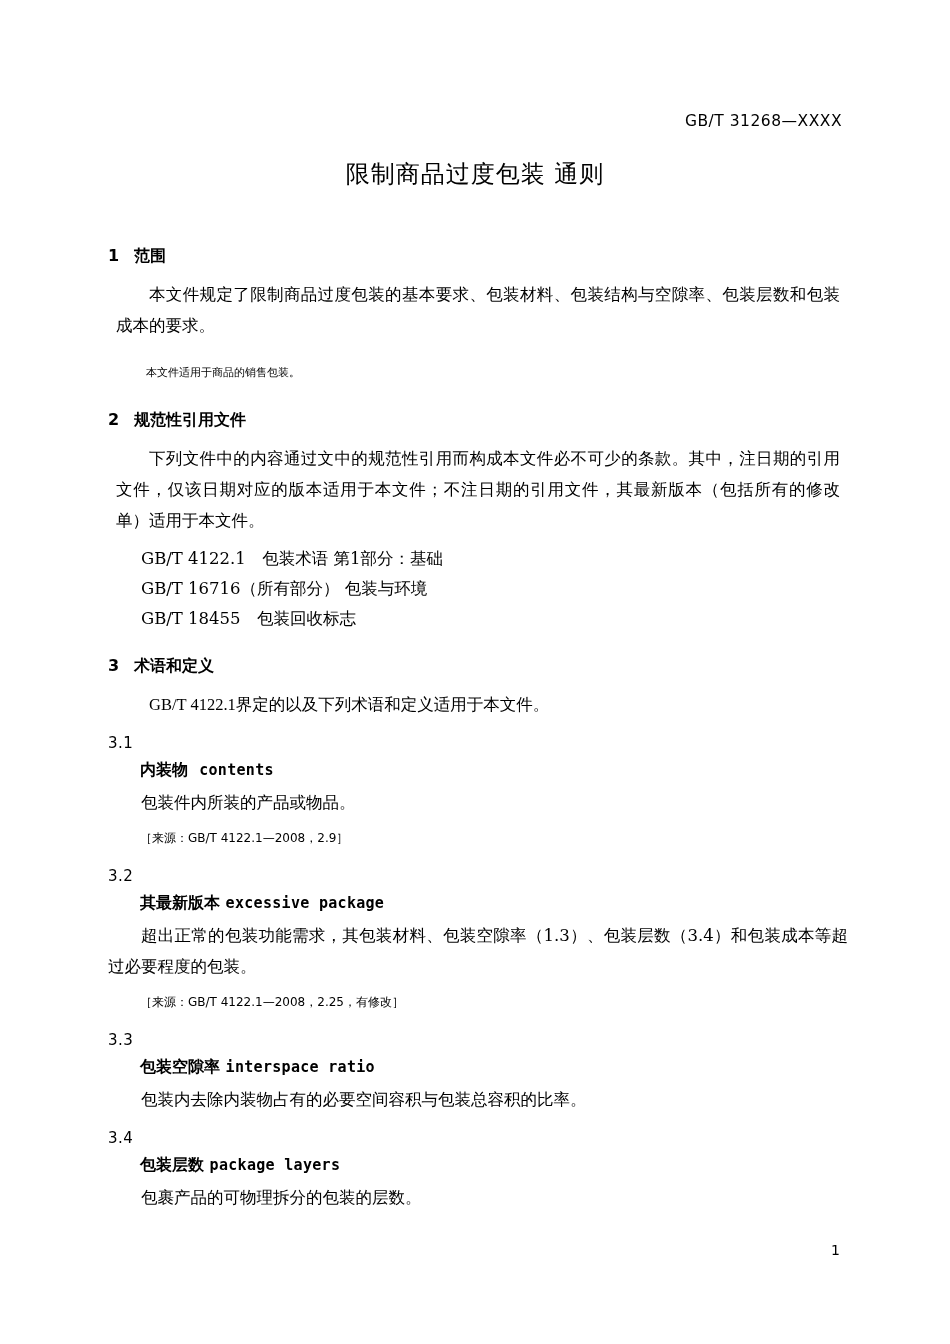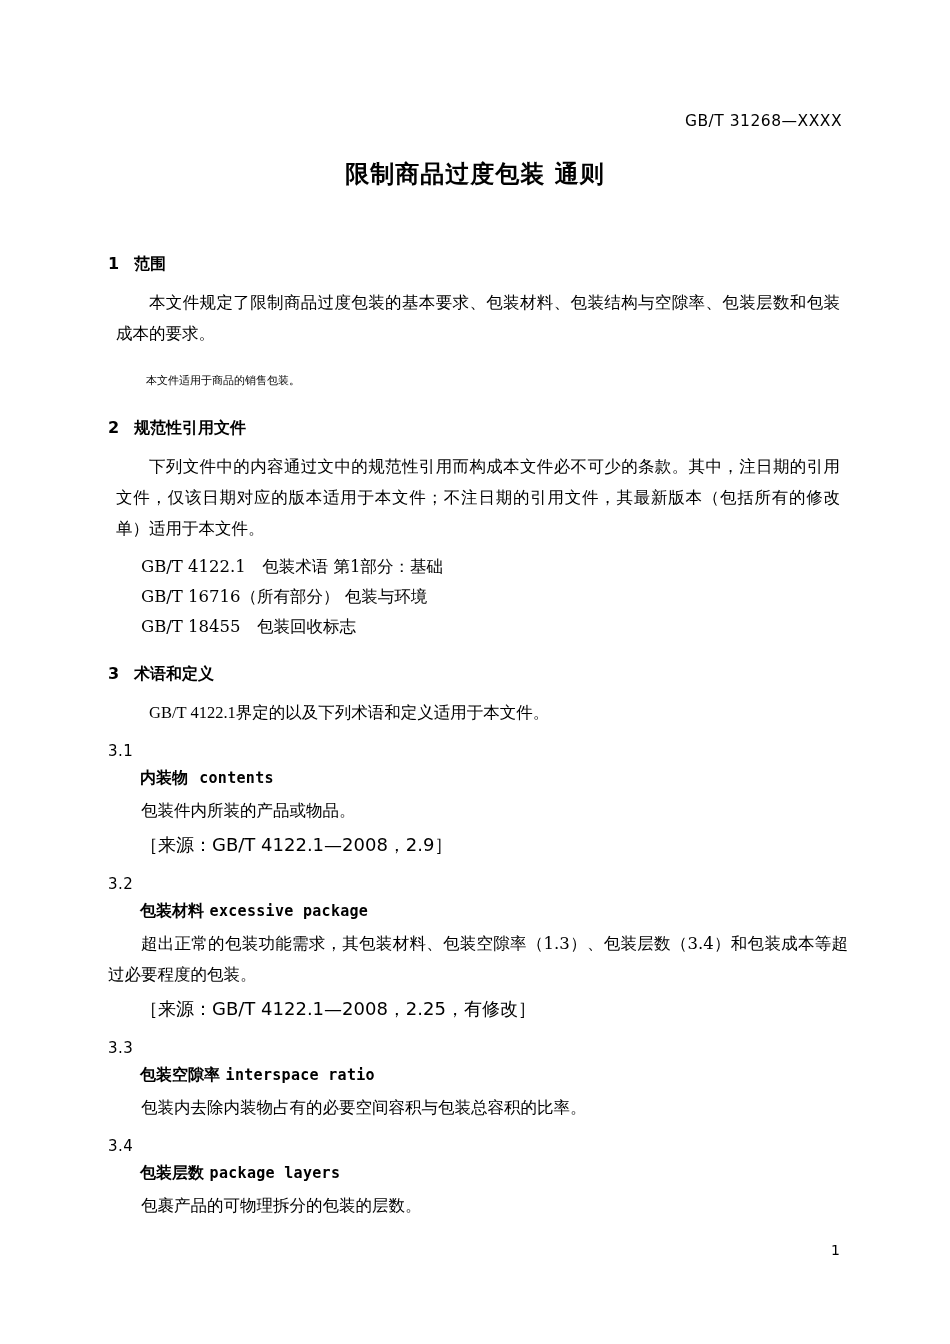--- a/index.html
+++ b/index.html
@@ -31,26 +31,26 @@
     letter-spacing: 0.5px;
   }
   .doc-title {
     position: absolute;
     top: 158px;
     left: 0;
     width: 950px;
     text-align: center;
     font-family: "DejaVu Sans", "Liberation Sans", sans-serif;
     font-size: 24px;
-    font-weight: bold;
+    font-weight: normal;
     letter-spacing: 1px;
   }
   .content {
     position: absolute;
-    top: 232px;
+    top: 224px;
     left: 108px;
     width: 740px;
   }
   .clause-head {
     font-family: "DejaVu Sans", "Liberation Sans", sans-serif;
     font-size: 16px;
     font-weight: bold;
     margin: 22px 0 12px 0;
   }
   .clause-head .num {
@@ -105,21 +105,21 @@
     text-align: justify;
   }
   .source {
     font-size: 16px;
     line-height: 30px;
     text-indent: 2em;
     margin: 0;
   }
   .source .sans {
     font-family: "DejaVu Sans", "Liberation Sans", sans-serif;
-    font-size: 18px;
+    font-size: 12px;
   }
   .pagenum {
     position: absolute;
     bottom: 86px;
     right: 110px;
     font-family: "DejaVu Sans", "Liberation Sans", sans-serif;
     font-size: 14px;
   }
 </style>
 </head>
@@ -154,21 +154,21 @@
 
     <div class="subnum">3.1</div>
     <div class="term">
       <span>内装物</span>&nbsp;&nbsp;<span class="en">contents</span>
     </div>
     <p class="term-def">包装件内所装的产品或物品。</p>
     <p class="source"><span class="sans">［来源：GB/T 4122.1—2008，2.9］</span></p>
 
     <div class="subnum">3.2</div>
     <div class="term">
-      <span>包装材料</span>&nbsp;<span class="en">excessive package</span>
+      <span>其最新版本</span>&nbsp;<span class="en">excessive package</span>
     </div>
     <p class="term-def">超出正常的包装功能需求，其包装材料、包装空隙率（1.3）、包装层数（3.4）和包装成本等超过必要程度的包装。</p>
     <p class="source"><span class="sans">［来源：GB/T 4122.1—2008，2.25，有修改］</span></p>
 
     <div class="subnum">3.3</div>
     <div class="term">
       <span>包装空隙率</span>&nbsp;<span class="en">interspace ratio</span>
     </div>
     <p class="term-def">包装内去除内装物占有的必要空间容积与包装总容积的比率。</p>
 

